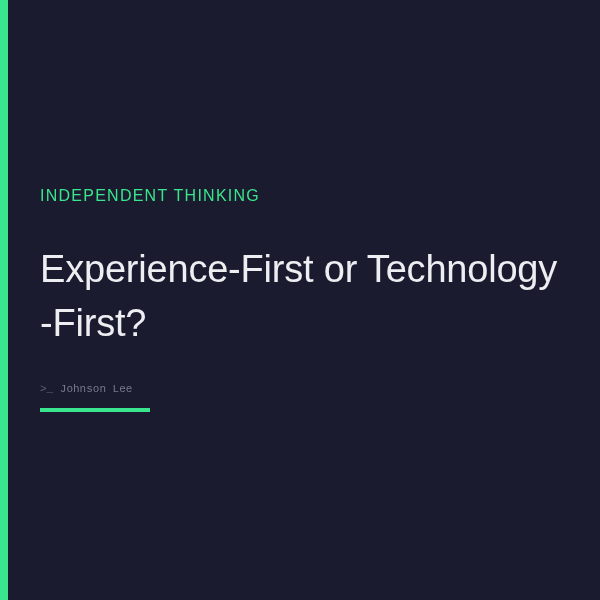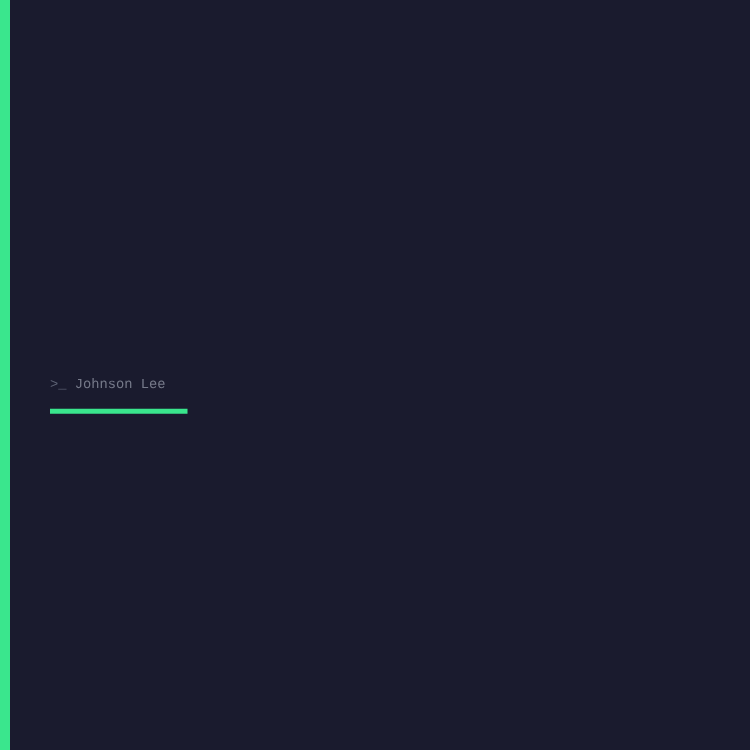--- a/index.html
+++ b/index.html
@@ -106,21 +106,23 @@
 </style>
 </head>
 <body>
 
 <div id="card" style="background: rgb(26, 27, 46);">
 
   <div id="accent-bar" style="background: rgb(58, 230, 141);"></div>
 
   <div id="content">
 
+    <div id="eyebrow" style="color: rgb(58, 230, 141);">INDEPENDENT THINKING</div>
 
+    <h1 id="title" style="color: rgb(237, 238, 242);">Experience-First or Technology-First?</h1>
 
     <div id="byline-group">
       <div id="byline" style="color: rgb(118, 122, 138);"><span class="prompt-glyph">&gt;_</span><span> </span><span>Johnson Lee</span></div>
       <div id="byline-rule" style="background: rgb(58, 230, 141);"></div>
     </div>
 
   </div>
 </div>
 
 </body></html>

